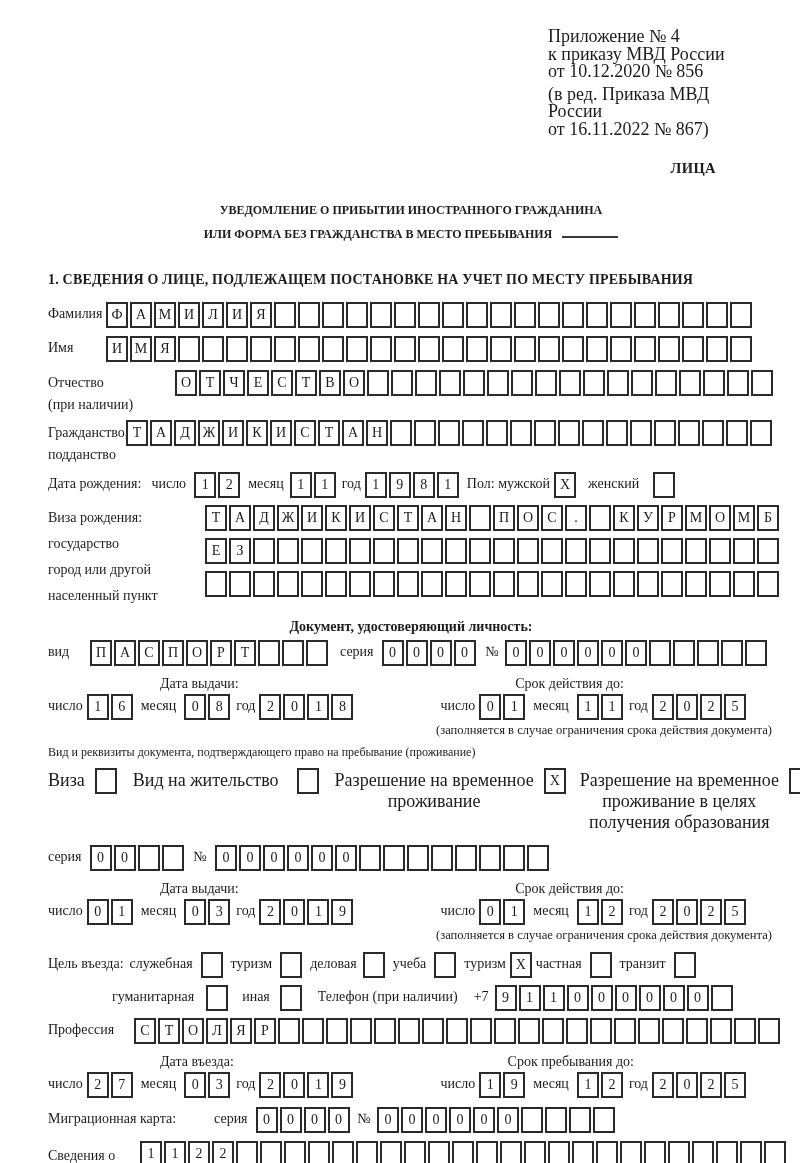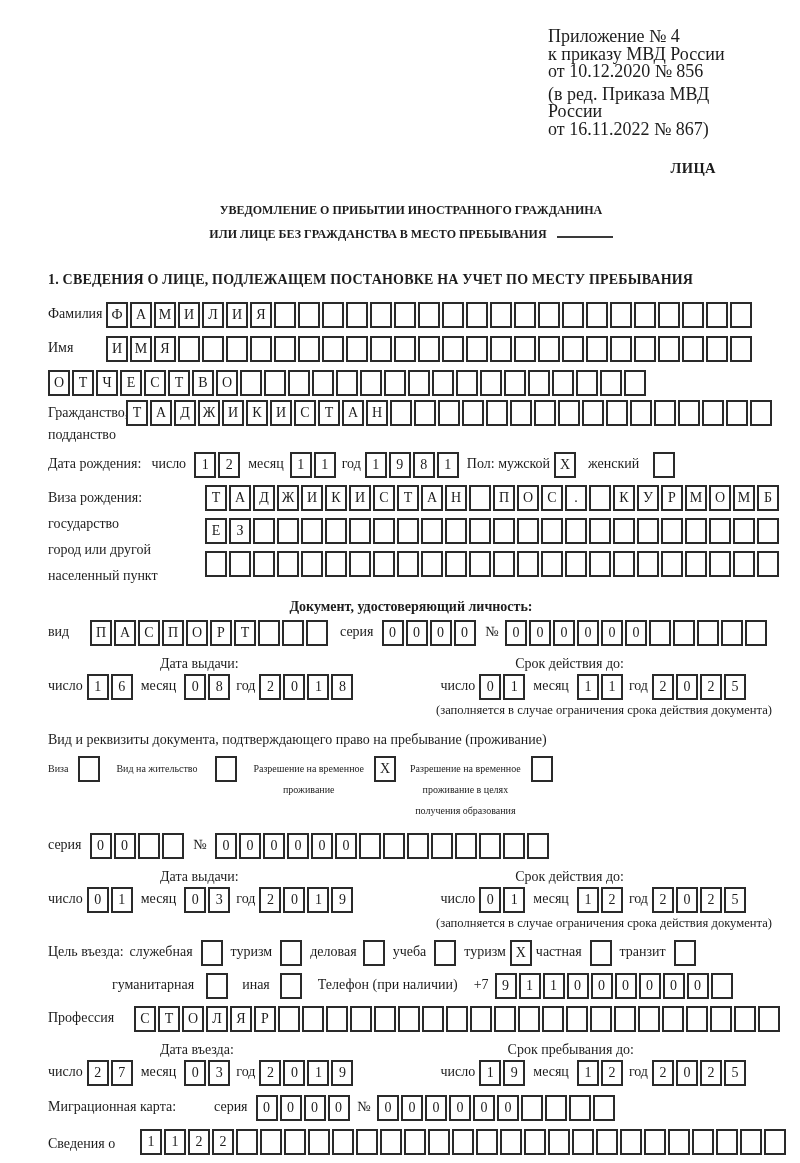--- a/index.html
+++ b/index.html
@@ -23,23 +23,23 @@
   .lw3{width:78px;}   
   .lw4{width:157px;line-height:26px;font-size:14px;}
   .twoline{line-height:22px;padding-top:2px;}
   .ml4{margin-left:4px;}.ml6{margin-left:6px;}.ml8{margin-left:8px;}.ml10{margin-left:10px;}
   .ml12{margin-left:12px;}.ml14{margin-left:14px;}.ml16{margin-left:16px;}
   .dg{display:flex;align-items:flex-start;}
   .dlbl{font-size:14px;padding-top:4px;}
   .hdrrow{margin-top:10px;font-size:14px;}
   .note{font-size:12.6px;text-align:right;margin-top:3px;margin-right:2px;}
   .doc-title{font-weight:bold;font-size:14px;text-align:center;margin-top:10px;}
-  .intro{font-size:14px;margin-top:10px;line-height:24px;}
+  .intro{font-size:12px;margin-top:2px;line-height:24px;}
   .opt{display:flex;align-items:flex-start;gap:10px;}
-  .optlines{text-align:center;font-size:10px;line-height:21px;padding-top:2px;}
+  .optlines{text-align:center;font-size:18px;line-height:21px;padding-top:2px;}
   .optlines span{display:block;}
   .colcells .cells{margin-bottom:7px;}
   .replbl{width:92px;font-size:14px;line-height:25px;padding-top:2px;}
 </style>
 </head>
 <body>
 
 <div class="page">
 
   <div class="hdr">
@@ -48,21 +48,21 @@
     <div>от 10.12.2020 № 856</div>
     <div class="l4">(в ред. Приказа МВД России</div>
     <div>от 16.11.2022 № 867)</div>
   </div>
 
   <div class="forma">ЛИЦА</div>
 
   <div class="title">
     <div>УВЕДОМЛЕНИЕ О ПРИБЫТИИ ИНОСТРАННОГО ГРАЖДАНИНА</div>
     <div>
-      <span>ИЛИ ЛИЦЕ БЕЗ ГРАЖДАНСТВА В МЕСТО ПРЕБЫВАНИЯ</span><span class="title-underline"></span>
+      <span>ИЛИ ФОРМА БЕЗ ГРАЖДАНСТВА В МЕСТО ПРЕБЫВАНИЯ</span><span class="title-underline"></span>
     </div>
   </div>
 
   <div class="sec">1. СВЕДЕНИЯ О ЛИЦЕ, ПОДЛЕЖАЩЕМ ПОСТАНОВКЕ НА УЧЕТ ПО МЕСТУ ПРЕБЫВАНИЯ</div>
 
   <div class="row" style="margin-top:14px;">
     <span class="lbl lw1">Фамилия</span>
     <div class="cells">
         <div class="cell">Ф</div>
         <div class="cell">А</div>
@@ -121,20 +121,24 @@
         <div class="cell"></div>
         <div class="cell"></div>
         <div class="cell"></div>
         <div class="cell"></div>
         <div class="cell"></div>
         <div class="cell"></div>
       </div>
   </div>
 
   <div class="row">
+    <span class="lbl lw2 twoline">
+      <span>Отчество</span><br>
+      <span>(при наличии)</span>
+    </span>
     <div class="cells">
         <div class="cell">О</div>
         <div class="cell">Т</div>
         <div class="cell">Ч</div>
         <div class="cell">Е</div>
         <div class="cell">С</div>
         <div class="cell">Т</div>
         <div class="cell">В</div>
         <div class="cell">О</div>
         <div class="cell"></div>

